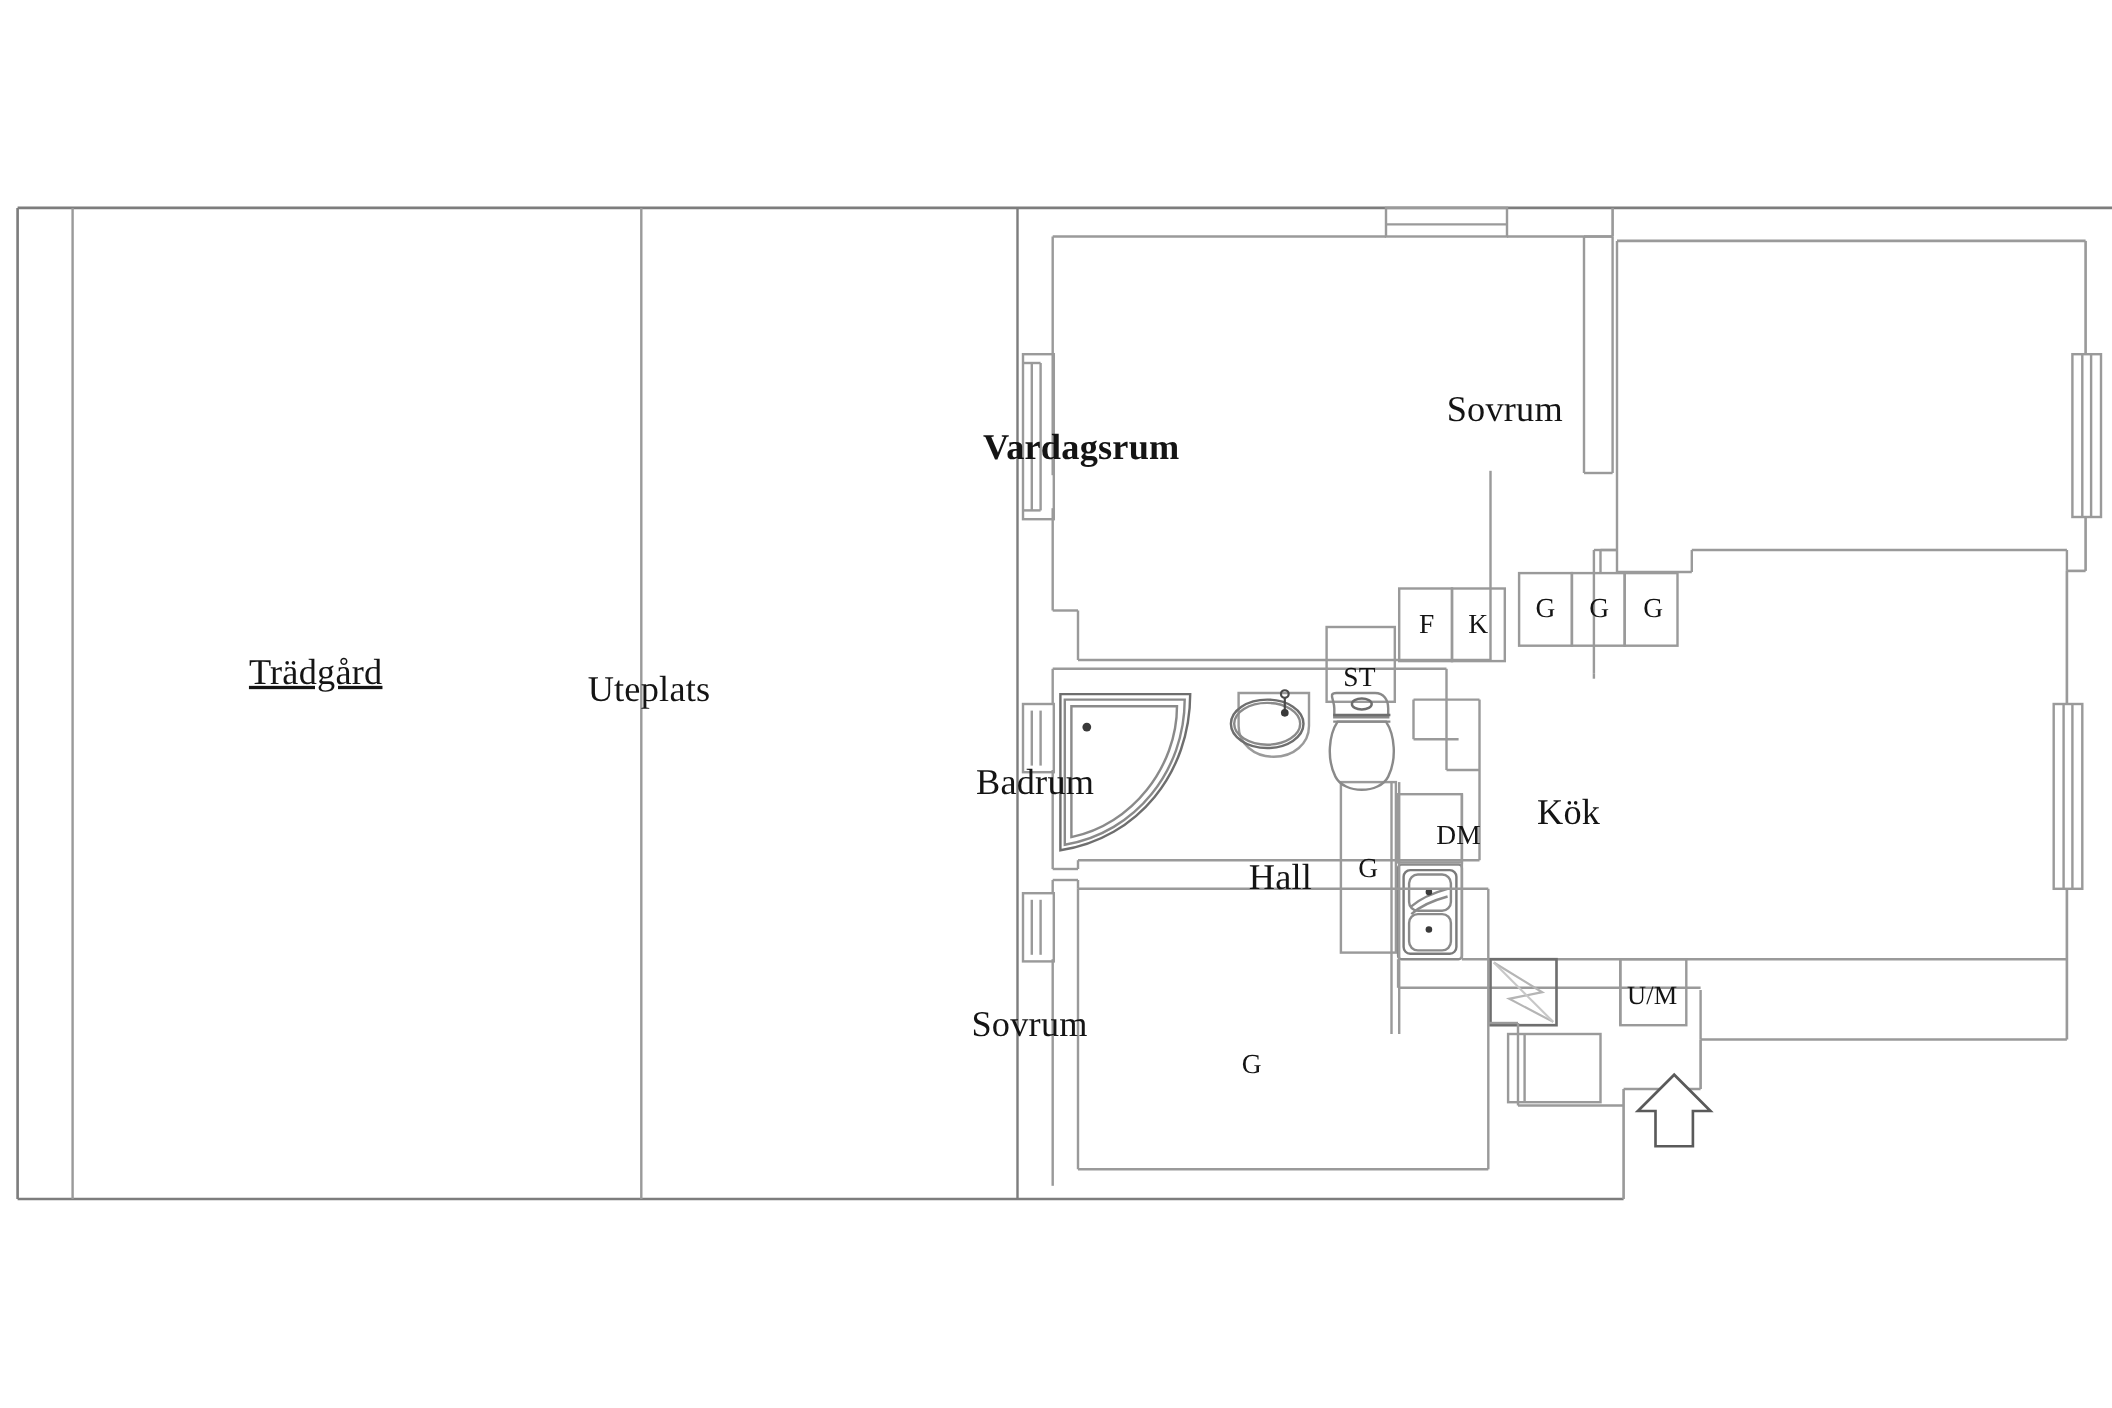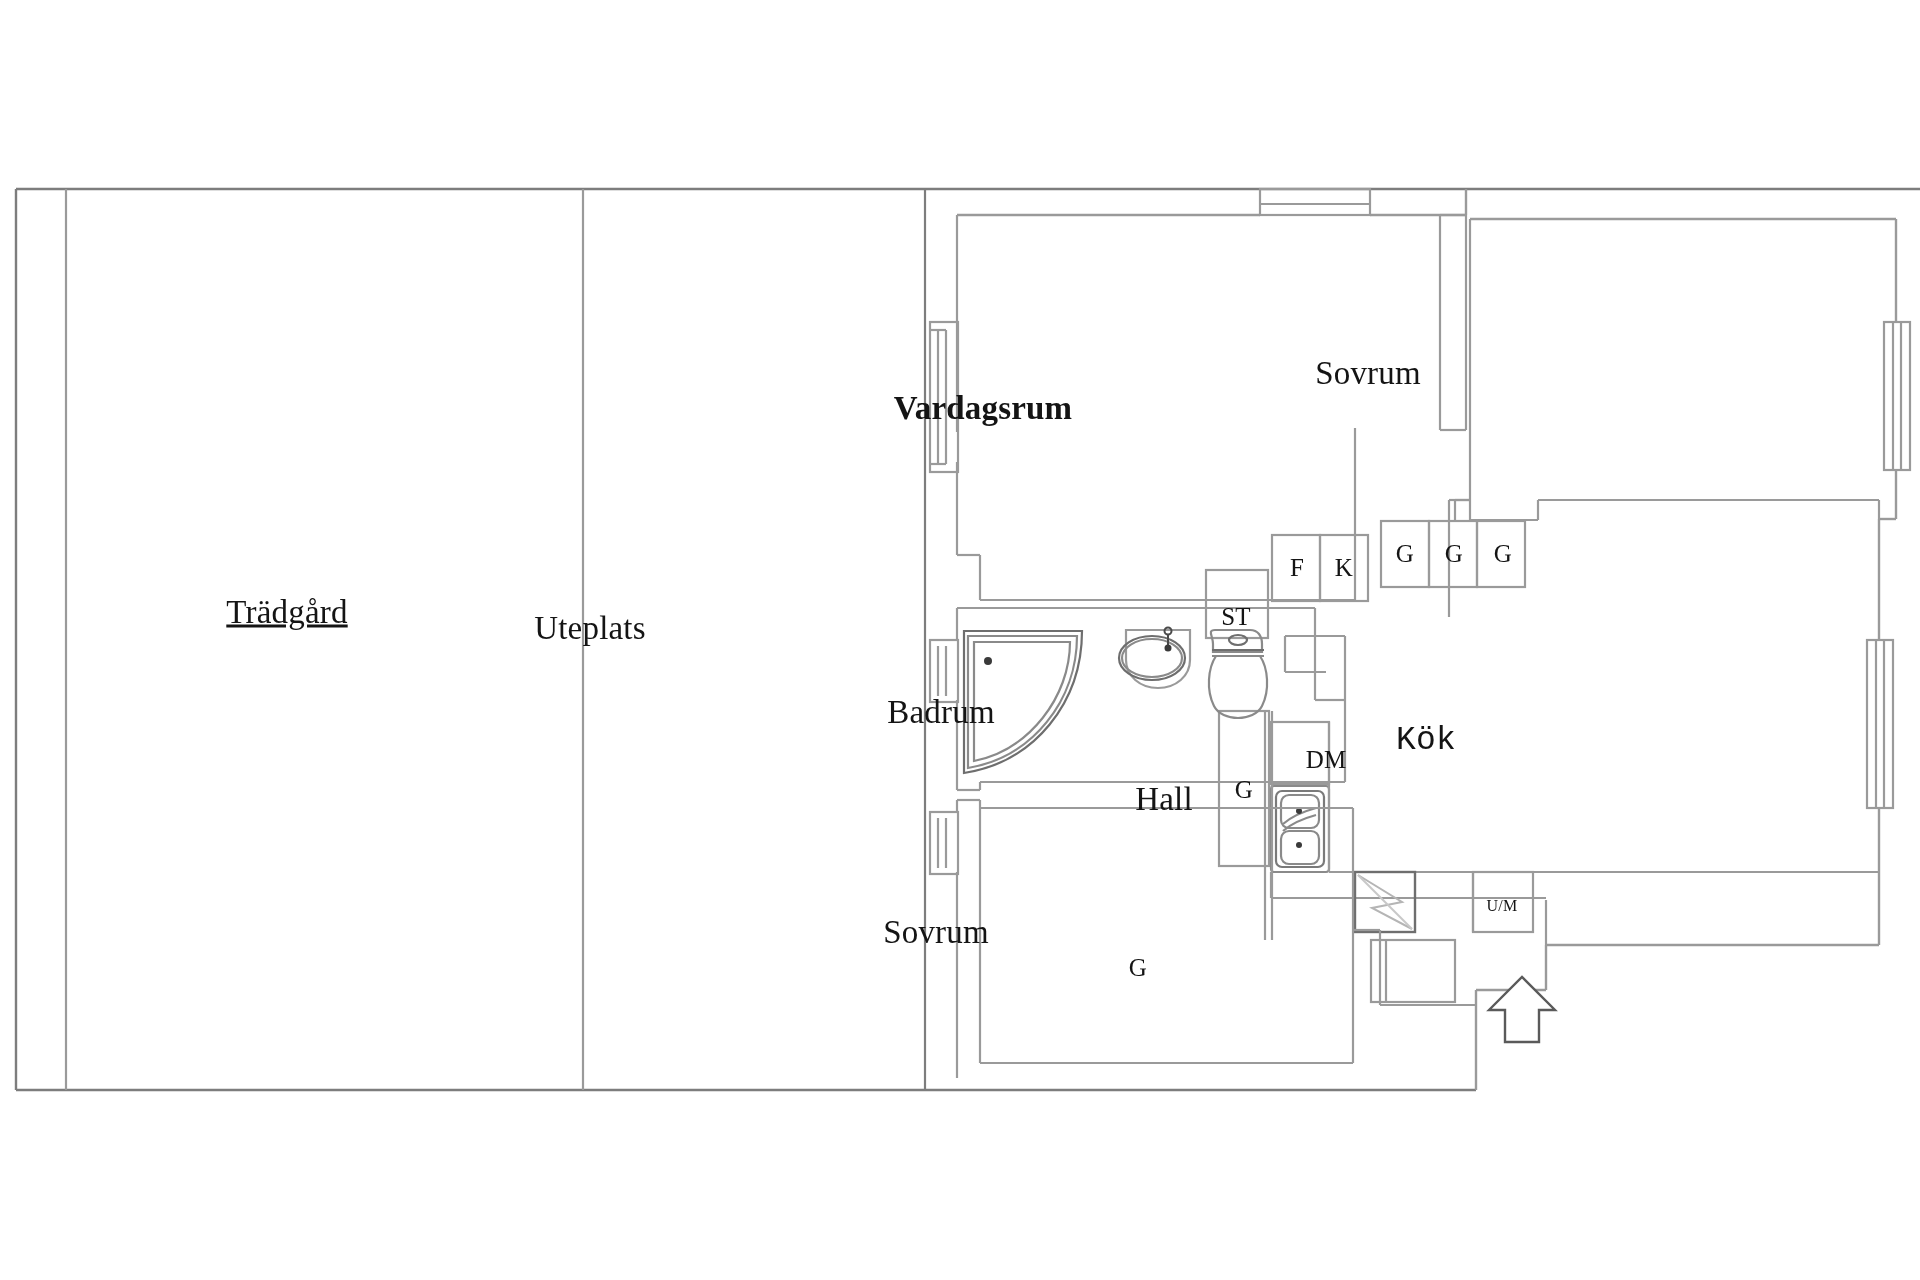--- a/index.html
+++ b/index.html
@@ -30,21 +30,21 @@
     position: absolute;
     color: #141414;
     font-family: "Liberation Serif", "DejaVu Serif", serif;
     white-space: nowrap;
     transform: translate(-50%, -50%);
     letter-spacing: 0.2px;
     user-select: none;
   }
   .lbl-room   { font-size: 33px; }
   .lbl-unit   { font-size: 25px; }
-  .lbl-small  { font-size: 16px; }
+  .lbl-small  { font-size: 24px; }
 </style>
 </head>
 <body>
 
 <div id="plan-root">
 
   <svg id="floorplan-svg" viewBox="0 0 1920 1280">
     <g fill="none" stroke="#9a9a9a" stroke-width="2.2" stroke-linejoin="miter" stroke-linecap="butt">
 
       <g stroke="#7d7d7d" stroke-width="2.4">
@@ -323,21 +323,21 @@
   <div class="room-label lbl-room" style="left:590px; top:628px;">Uteplats</div>
 
   <div class="room-label lbl-room" style="left:983px; top:408px;font-weight:bold;">Vardagsrum</div>
 
   <div class="room-label lbl-room" style="left:1368px; top:373px;">Sovrum</div>
 
   <div class="room-label lbl-room" style="left:941px; top:712px;">Badrum</div>
 
   <div class="room-label lbl-room" style="left:1164px; top:799px;">Hall</div>
 
-  <div class="room-label lbl-room" style="left:1426px; top:740px;font-family:Liberation Mono, monospace;">Kök</div>
+  <div class="room-label lbl-room" style="left:1426px; top:740px;">Kök</div>
 
   <div class="room-label lbl-room" style="left:936px; top:932px;">Sovrum</div>
 
   <div class="room-label lbl-unit" style="left:1236px; top:604px;margin-top:13px;">ST</div>
 
   <div class="room-label lbl-unit" style="left:1297px; top:568px;">F</div>
 
   <div class="room-label lbl-unit" style="left:1344px; top:568px;">K</div>
 
   <div class="room-label lbl-unit" style="left:1405px; top:554px;">G</div>

